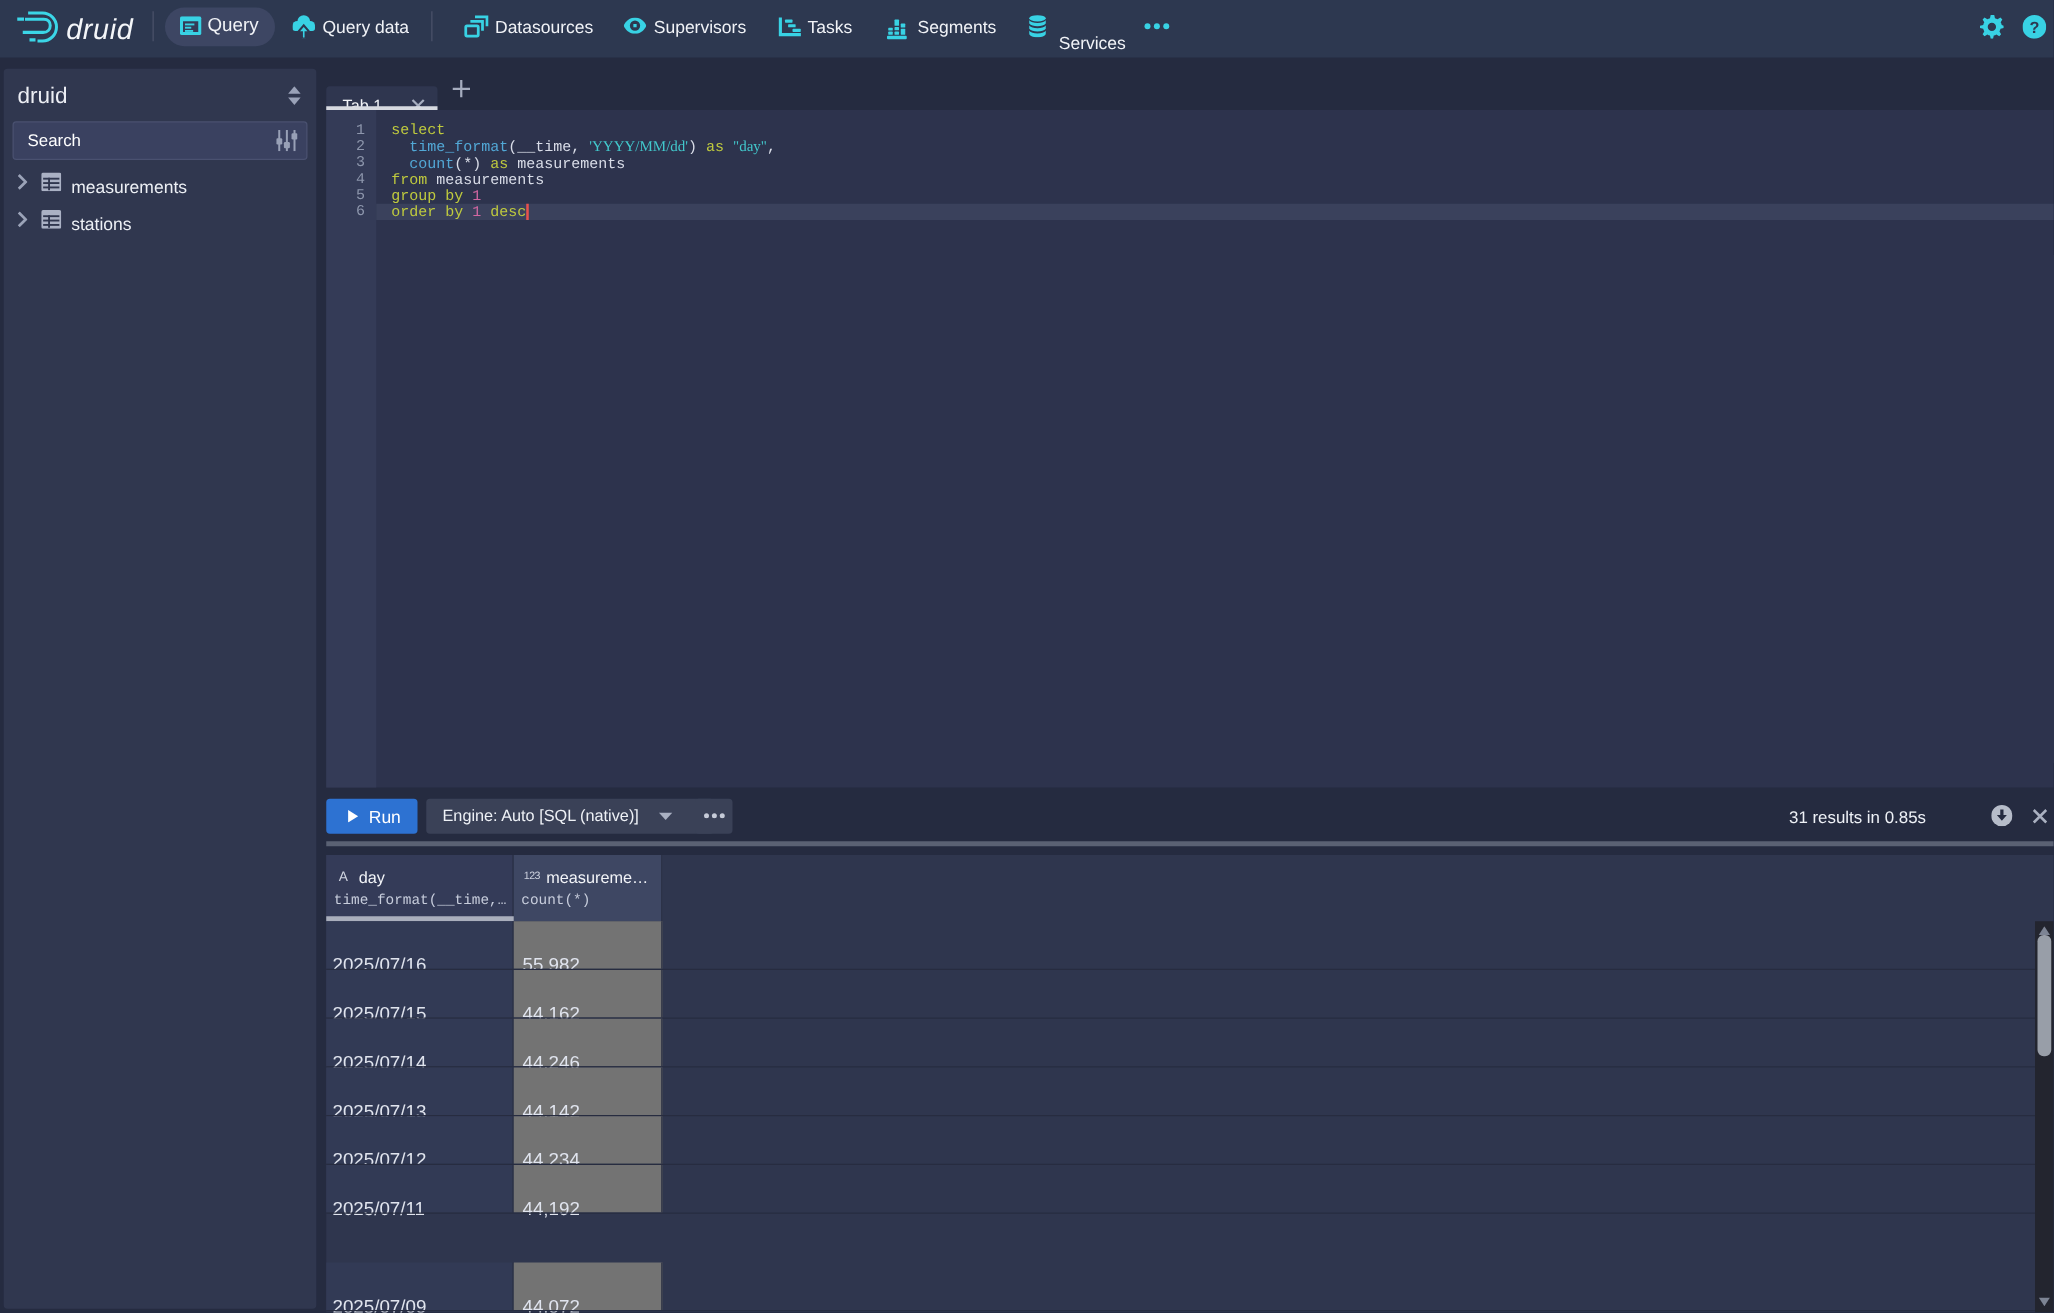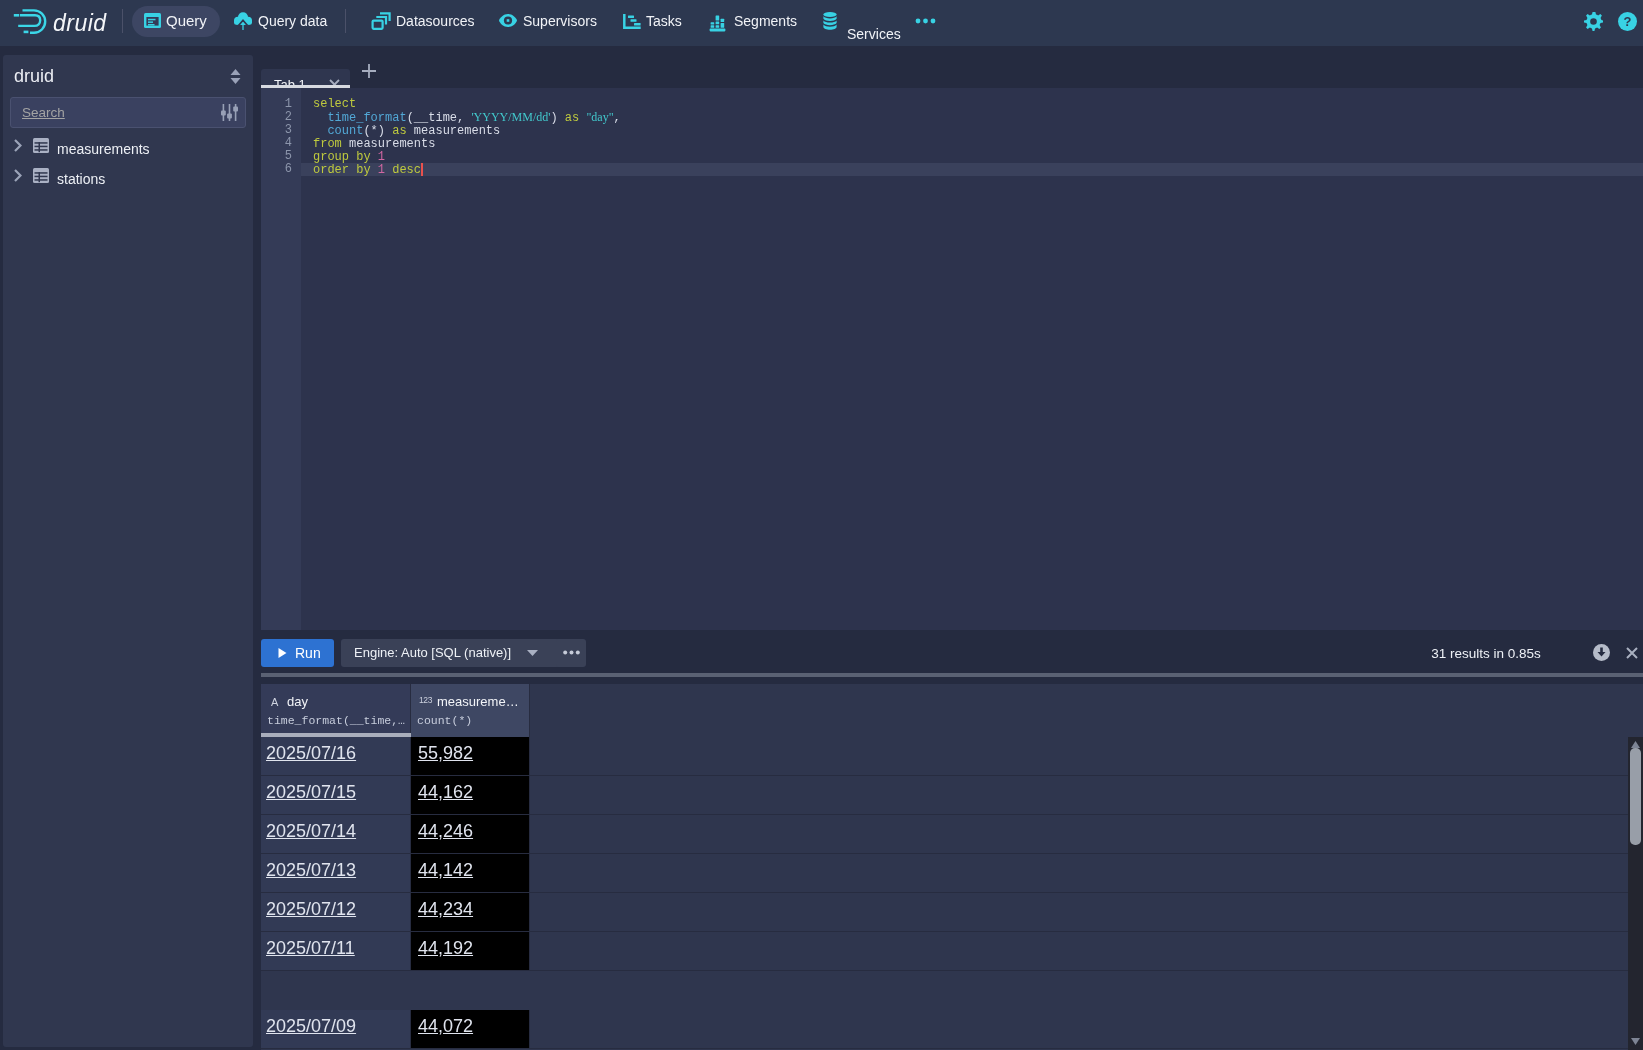--- a/index.html
+++ b/index.html
@@ -9,21 +9,21 @@
 
 #nav { position:absolute; left:0; top:0; width:1643px; height:46px; background:#2d3850; }
 .navtext { font-size:14px; color:#f1f3f7; }
 #logotext { position:absolute; left:53px; top:10px; font-size:23px; font-style:italic; color:#f4f6f9; letter-spacing:0.5px; }
 .navdiv { position:absolute; top:9px; width:1px; height:24px; background:#4b5169; }
 #qpill { position:absolute; left:132px; top:6px; width:88px; height:31px; background:#3d4663; border-radius:16px; }
 
 #sidebar { position:absolute; left:3px; top:55px; width:250px; height:992px; background:#30374f; border-radius:3px; }
 #sbtitle { position:absolute; left:11px; top:11px; font-size:18px; color:#eceef4; }
 #searchbox { position:absolute; left:7px; top:42px; width:236px; height:31px; background:#3a4160; border:1px solid #4a5170; border-radius:3px; }
-#searchph { position:absolute; left:19px; top:50px; font-size:13.5px; color:#a3a3a3;text-decoration:underline; }
+#searchph { position:absolute; left:19px; top:50px; font-size:13.5px; color:#ffffff; }
 .treerow { position:absolute; left:0; width:250px; height:30px; }
 .treelabel { position:absolute; left:54px; top:7px; font-size:14px; color:#edf0f5; }
 
 #tab { position:absolute; left:261px; top:55px; width:89px; height:20px; background:#2f364f; border-radius:3px 3px 0 0;margin-top:14px; }
 #tabunderline { position:absolute; left:261px; top:85px; width:89px; height:3px; background:#d7dae1; }
 #tabname { position:absolute; left:13px; top:8px; font-size:13px; color:#f2f4f8; }
 
 #editor { position:absolute; left:261px; top:88px; width:1382px; height:542px; background:#2d334d; }
 #gutter { position:absolute; left:0; top:0; width:40px; height:542px; background:#343b57; }
 #linenos { position:absolute; left:0; top:10px; width:31px; text-align:right; font-family:"Liberation Mono",monospace; font-size:12px; line-height:13px; color:#8d96ac; }
@@ -47,22 +47,22 @@
 #results { position:absolute; left:261px; top:684px; width:1382px; height:366px; background:#2f364e; }
 .hcell { position:absolute; top:0; height:53px; }
 #hc1 { left:0; width:150px; background:#343b58; border-right:1px solid #272c40; }
 #hc2 { left:150px; width:119px; background:#3e4763; border-right:1px solid #272c40; }
 .hname { position:absolute; top:10px; font-size:13px; color:#f2f4f8; }
 .hsub { position:absolute; top:30px; font-family:"Liberation Mono",monospace; font-size:11.5px; color:#c7cddc; white-space:pre; }
 #sortline { position:absolute; left:0; top:49px; width:150px; height:4px; background:#a9aebc; }
 .row { position:absolute; left:0; width:1382px; height:39px; border-bottom:0; }
 .c1 { position:absolute; left:0; top:0; width:150px; height:38px; background:#323a55; border-right:1px solid #272c40; }
 .rsep { position:absolute; left:0; top:38px; width:1382px; height:1px; background:#272c40; }
-.c2 { position:absolute; left:150px; top:0; width:119px; height:38px; background:#000000; border-right:1px solid #272c40; }
-.ct { position:absolute; top:6px; font-size:18px; color:#e0e4ee;text-decoration:underline; }
+.c2 { position:absolute; left:150px; top:0; width:119px; height:38px; background:#737373; border-right:1px solid #272c40; }
+.ct { position:absolute; top:27px; font-size:15px; color:#e0e4ee; }
 
 #sbtrack { position:absolute; left:1628px; top:737px; width:15px; height:313px; background:#23252f; }
 #sbthumb { position:absolute; left:1630px; top:748px; width:11px; height:97px; background:#989ea8; border-radius:5px; }
 </style>
 </head>
 <body>
 
 <div id="nav">
   <svg class="abs" style="left:8px;top:2px" width="42" height="42" viewBox="0 0 42 42" fill="none" stroke="#3bd6e7" stroke-width="2.4">
     <path d="M14.5 8.4 H26 A11.2 11.2 0 0 1 26 30.8 H22"></path>

